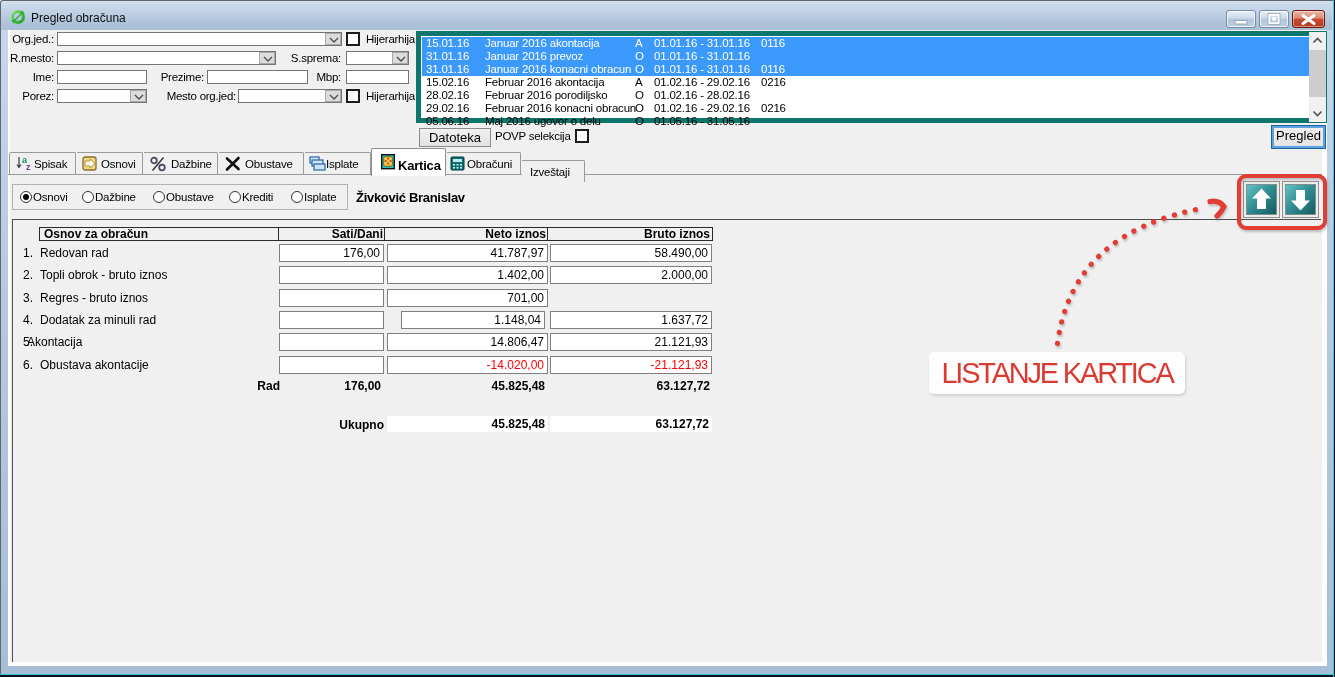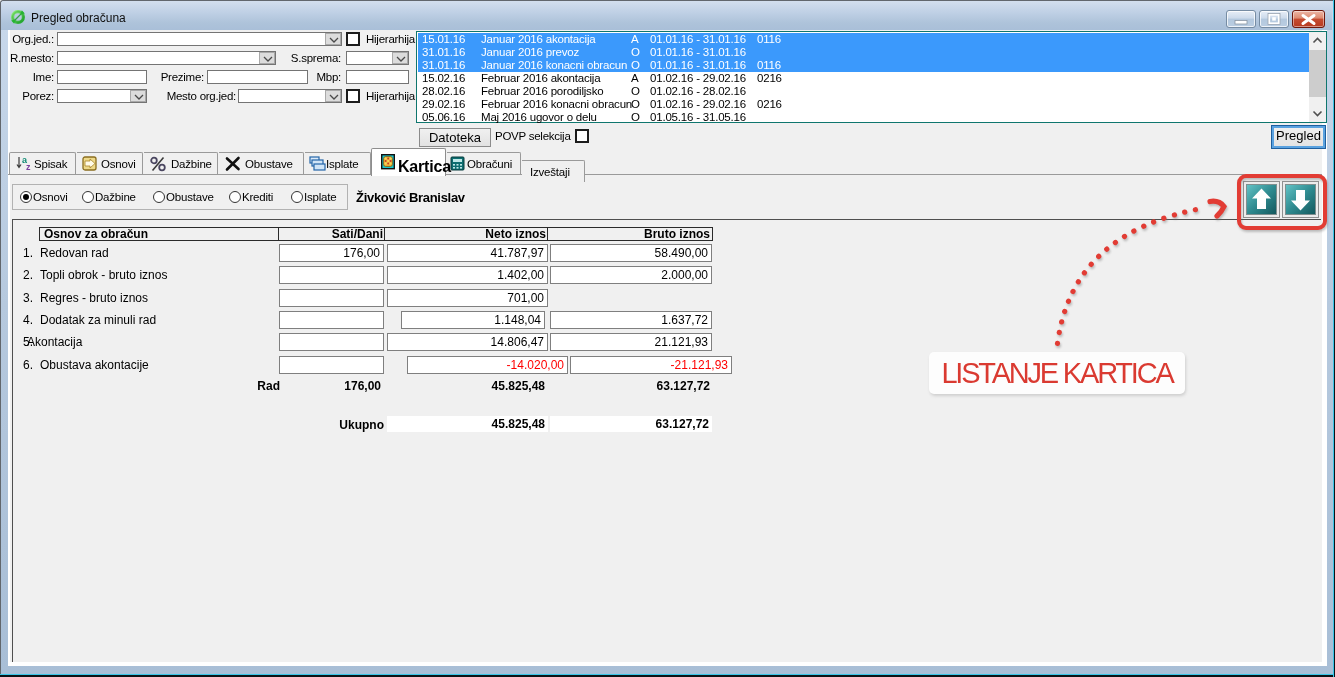--- a/index.html
+++ b/index.html
@@ -22,21 +22,21 @@
 #btnmin { left:1226px; width:30px; }
 #btnmax { left:1259px; width:30px; }
 #btnclose { left:1292px; width:33px; background:linear-gradient(180deg,#ecb6a6 0%,#dd8a70 45%,#c64c31 50%,#b63a20 100%); border:1px solid #6e180d; box-shadow:inset 0 0 0 1px rgba(255,255,255,.45); }
 
 .lbl { position:absolute; height:14px; line-height:14px; text-align:right; white-space:nowrap; font-size:11.5px; letter-spacing:-0.25px; }
 .fld { position:absolute; height:14px; background:#fff; border:1px solid #747474; }
 .dd { position:absolute; right:0px; top:0px; width:16px; height:12px; background:#dcdcdc; border:1px solid #a9a9a9; }
 .dd svg { position:absolute; left:3px; top:2px; }
 .cb { position:absolute; width:14px; height:14px; background:#fff; border:2px solid #1c1c1c; }
 
-#listbox { position:absolute; left:416px; top:31px; width:911px; height:92px; background:#fff; border:1px solid #0f766e; }
+#listbox { position:absolute; left:416px; top:31px; width:911px; height:92px; background:#fff; border:5px solid #0f766e; }
 .lrow { position:absolute; left:1px; width:891px; height:13px; font-size:11.5px; line-height:13px; letter-spacing:-0.2px; }
 .lrow.sel { background:#3b99fc; color:#fff; }
 .lrow span { position:absolute; top:0; }
 .c1 { left:4px; } .c2 { left:63px; } .c3 { left:213px; } .c4 { left:232px; } .c5 { left:339px; }
 
 #sbar { position:absolute; left:1309px; top:32px; width:17px; height:90px; background:#f0f0f0; }
 
 .btn { position:absolute; background:linear-gradient(180deg,#f0f0f0,#e2e2e2); border:1px solid #8b8b8b; text-align:center; font-size:13px; }
 
 .tab { position:absolute; top:152px; height:22px; background:#f0f0f0; border:1px solid #9a9a9a; border-left:none; border-bottom:none; border-radius:0 2px 0 0; }
@@ -48,21 +48,21 @@
 .radio { position:absolute; width:12px; height:12px; border:1.2px solid #333; border-radius:50%; background:#fff; top:6px; }
 .radio.on::after { content:""; position:absolute; left:2px; top:2px; width:6px; height:6px; background:#000; border-radius:50%; }
 .rlab { position:absolute; top:6px; height:13px; line-height:13px; font-size:11.5px; letter-spacing:-0.2px; }
 
 #bigbox { position:absolute; left:12px; top:219px; width:1309px; height:443px; border:none; border-top:1.5px solid #4e4e4e; border-left:1.5px solid #4e4e4e; }
 
 .hline { position:absolute; background:#2a2a2a; }
 .hlab { position:absolute; font-weight:bold; font-size:12px; height:13px; line-height:13px; }
 .vbox { position:absolute; background:#fff; border:1px solid #7f7f7f; height:18px; line-height:16px; text-align:right; padding-right:3px; font-size:12px; }
 .rowlab { position:absolute; height:18px; line-height:18px; font-size:12px; }
-.neg { color:#f00;margin-left:20px; }
+.neg { color:#f00; }
 .bold { font-weight:bold; }
 </style>
 </head>
 <body>
 <div class="abs" style="left:0;top:673.8px;width:1335px;height:1.4px;background:#38c4e6;"></div>
 <div class="abs" style="left:0;top:675.2px;width:1335px;height:1.8px;background:#0a1216;"></div>
 <div class="abs" style="left:1332.6px;top:0;width:1.3px;height:677px;background:#38c4e6;"></div>
 <div class="abs" style="left:1333.9px;top:0;width:1.1px;height:677px;background:#0a1216;"></div>
 <div id="win"></div>
 <div id="titlebar"></div>
@@ -263,21 +263,21 @@
         <circle cx="4.6" cy="4.6" r="1" fill="#f5d95d"></circle>
         <circle cx="7.2" cy="4.6" r="1" fill="#c93a2a"></circle>
         <circle cx="9.6" cy="4.6" r="1" fill="#f5d95d"></circle>
         <circle cx="4.6" cy="7" r="1" fill="#c93a2a"></circle>
         <circle cx="7.2" cy="7" r="1" fill="#f5d95d"></circle>
         <circle cx="9.6" cy="7" r="1" fill="#c93a2a"></circle>
         <circle cx="4.6" cy="9.4" r="1" fill="#f5d95d"></circle>
         <circle cx="7.2" cy="9.4" r="1" fill="#c93a2a"></circle>
         <circle cx="9.6" cy="9.4" r="1" fill="#f5d95d"></circle>
       </svg>
-  <span class="tlab" style="left:26px;top:9px;font-weight:bold;font-size:16px;">Kartica</span>
+  <span class="tlab" style="left:26px;top:9px;font-weight:bold;font-size:13px;">Kartica</span>
 </div>
 <div class="tab" style="left:447px;width:74px;">
   <svg width="16" height="16" style="position:absolute;left:3px;top:3px">
         <rect x="1" y="1" width="13" height="13" rx="1" fill="#0d6e70" stroke="#063b3c" stroke-width="1"></rect>
         <rect x="3" y="3" width="9" height="3" fill="#bfe8e8"></rect>
         <g fill="#bfe8e8">
           <rect x="3" y="8" width="2" height="1.6"></rect>
           <rect x="6.5" y="8" width="2" height="1.6"></rect>
           <rect x="10" y="8" width="2" height="1.6"></rect>
           <rect x="3" y="11" width="2" height="1.6"></rect>

